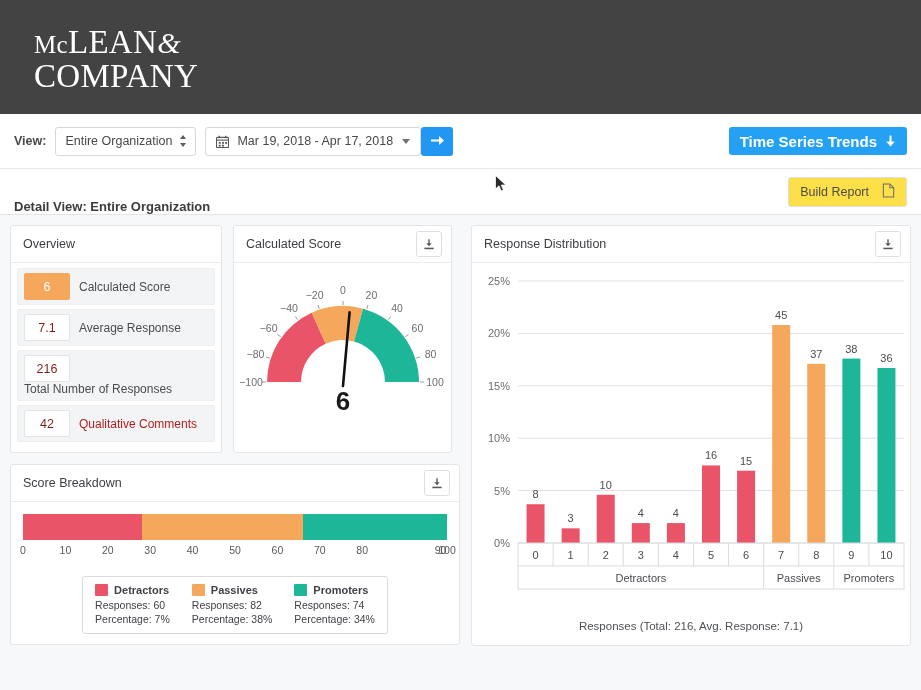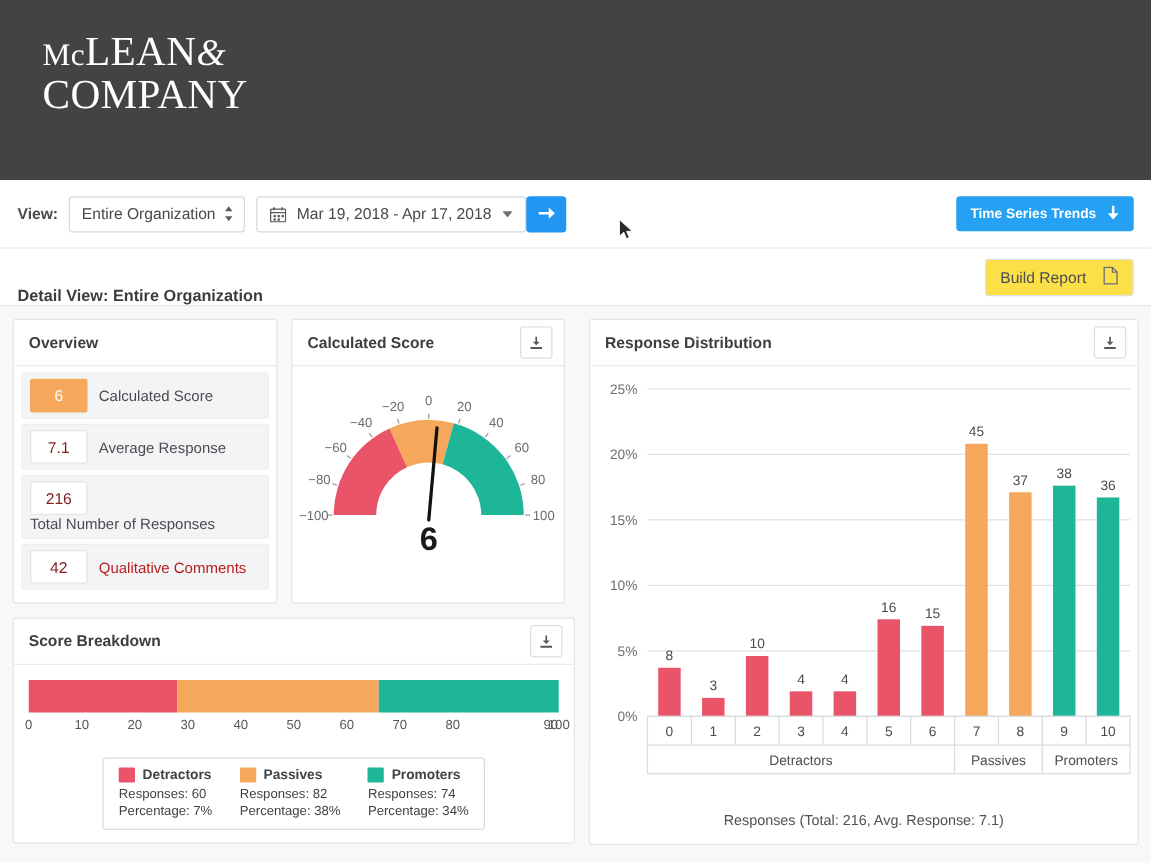--- a/index.html
+++ b/index.html
@@ -8,21 +8,21 @@
     width: 921px; height: 690px;
     background: #f7f8fa;
     font-family: "Liberation Sans", sans-serif;
     color: #3a3a3a;
     overflow: hidden;
     position: relative;
   }
 
   
   .topbar {
-    height: 144px;
+    height: 114px;
     background: #434343;
     position: relative;
   }
   .logo {
     position: absolute;
     left: 34px; top: 26px;
     font-family: "Liberation Serif", serif;
     color: #ffffff;
     line-height: 1.02;
   }
@@ -76,21 +76,21 @@
     width: 32px; height: 29px; border-radius: 3px;
     background: #2196f3;
     display: flex; align-items: center; justify-content: center;
     border: none; cursor: pointer;
   }
   .arrow-right { color:#fff; font-size:14px; line-height:1; font-weight:bold; }
   .ts-btn {
     position: absolute; right: 14px; top: 13px;
     height: 28px;
     background: #24a1f2; border-radius: 3px; border: none;
-    color: #fff; font-size: 11px; font-weight: bold;
+    color: #fff; font-size: 15px; font-weight: bold;
     padding: 0 11px;
     display: flex; align-items: center; gap: 8px;
     cursor: pointer;
     white-space: nowrap;
   }
 
   
   .detailbar {
     height: 46px;
     background: #fff;
@@ -121,21 +121,21 @@
     border: 1px solid #e3e5e9;
     border-radius: 3px;
   }
   .card-head {
     height: 37px;
     display: flex; align-items: center;
     padding: 0 12px;
     border-bottom: 1px solid #e9ebee;
     position: relative;
   }
-  .card-head .ct { font-size: 12.5px; font-weight: bold; color: #3c3e42; }
+  .card-head .ct { font-size: 12.5px; font-weight: normal; color: #3c3e42; }
   .dl-btn {
     position: absolute; right: 9px; top: 5px;
     width: 26px; height: 26px;
     border: 1px solid #dcdfe3; border-radius: 3px;
     background: #fff;
     display:flex;align-items:center;justify-content:center;
     cursor: pointer;
   }
 
   .row-top { display: flex; gap: 11px; }

